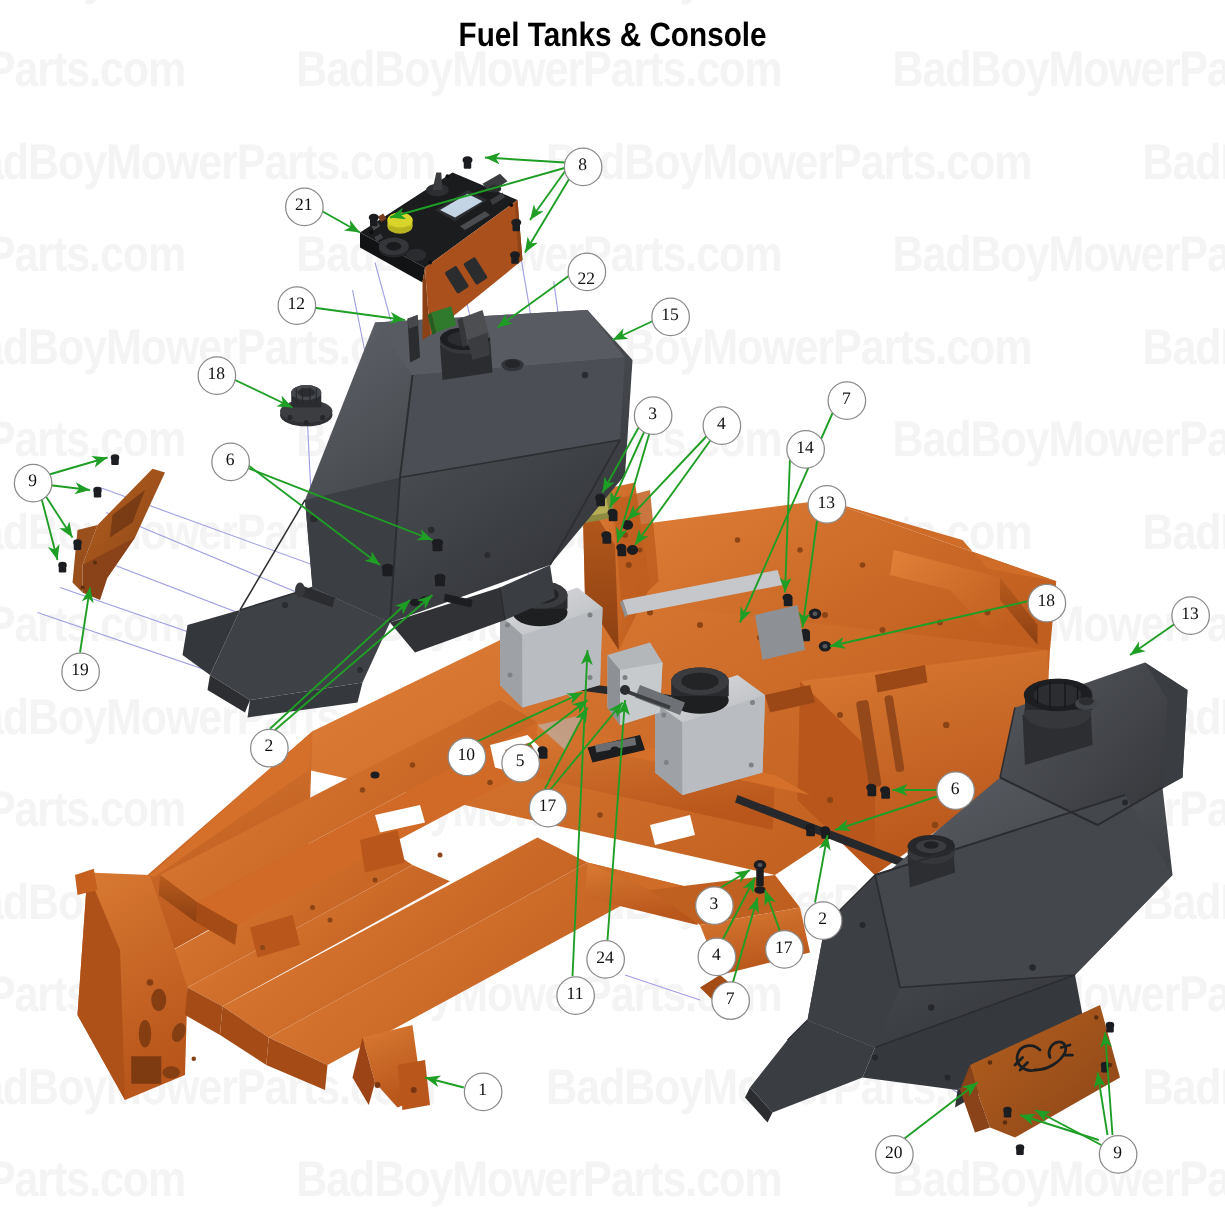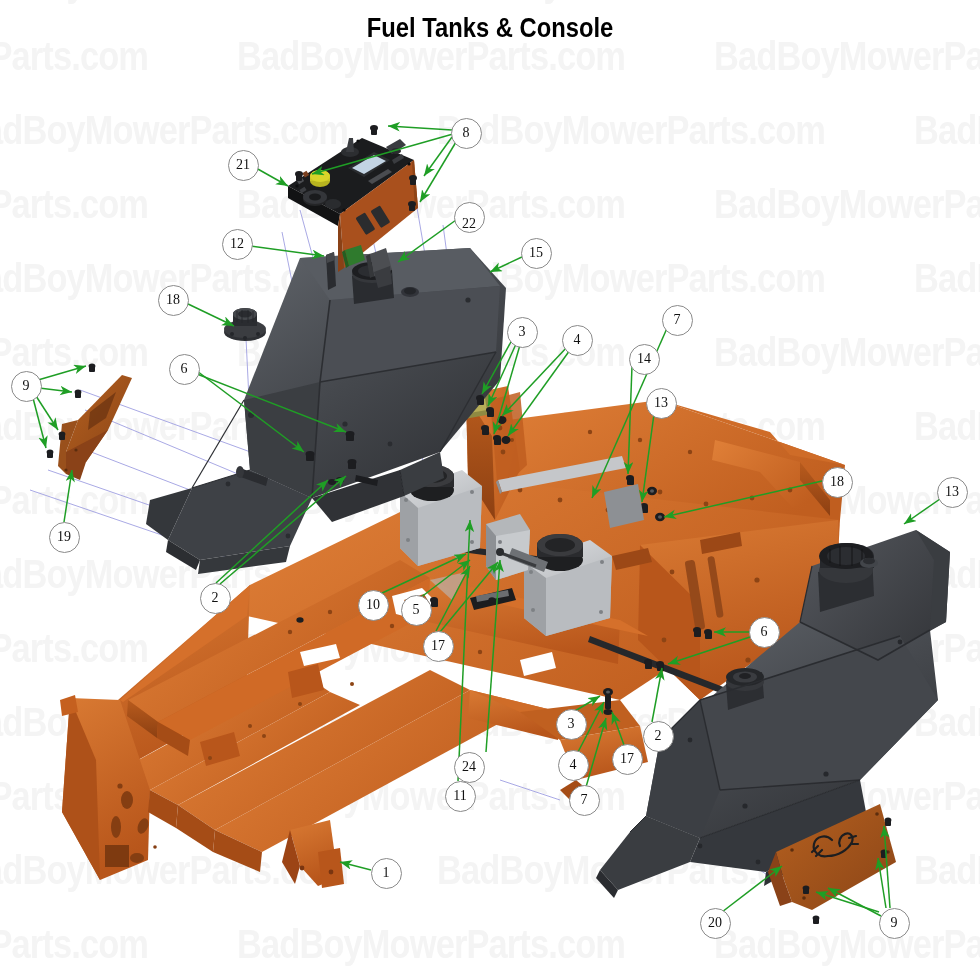--- a/index.html
+++ b/index.html
@@ -753,21 +753,21 @@
       </div>
       <div class="callout" style="left: 657px; top: 735px;">
         <span>2</span>
       </div>
       <div class="callout" style="left: 572px; top: 764px;">
         <span>4</span>
       </div>
       <div class="callout" style="left: 626px; top: 758px;">
         <span>17</span>
       </div>
-      <div class="callout" style="left: 468px; top: 766px; font-family: Liberation Serif, serif;">
+      <div class="callout" style="left: 483px; top: 766px; font-family: Liberation Serif, serif;">
         <span>24</span>
       </div>
       <div class="callout" style="left: 459px; top: 795px; text-align: center;">
         <span>11</span>
       </div>
       <div class="callout" style="left: 583px; top: 799px;">
         <span>7</span>
       </div>
       <div class="callout" style="left: 385px; top: 872px;">
         <span>1</span>

